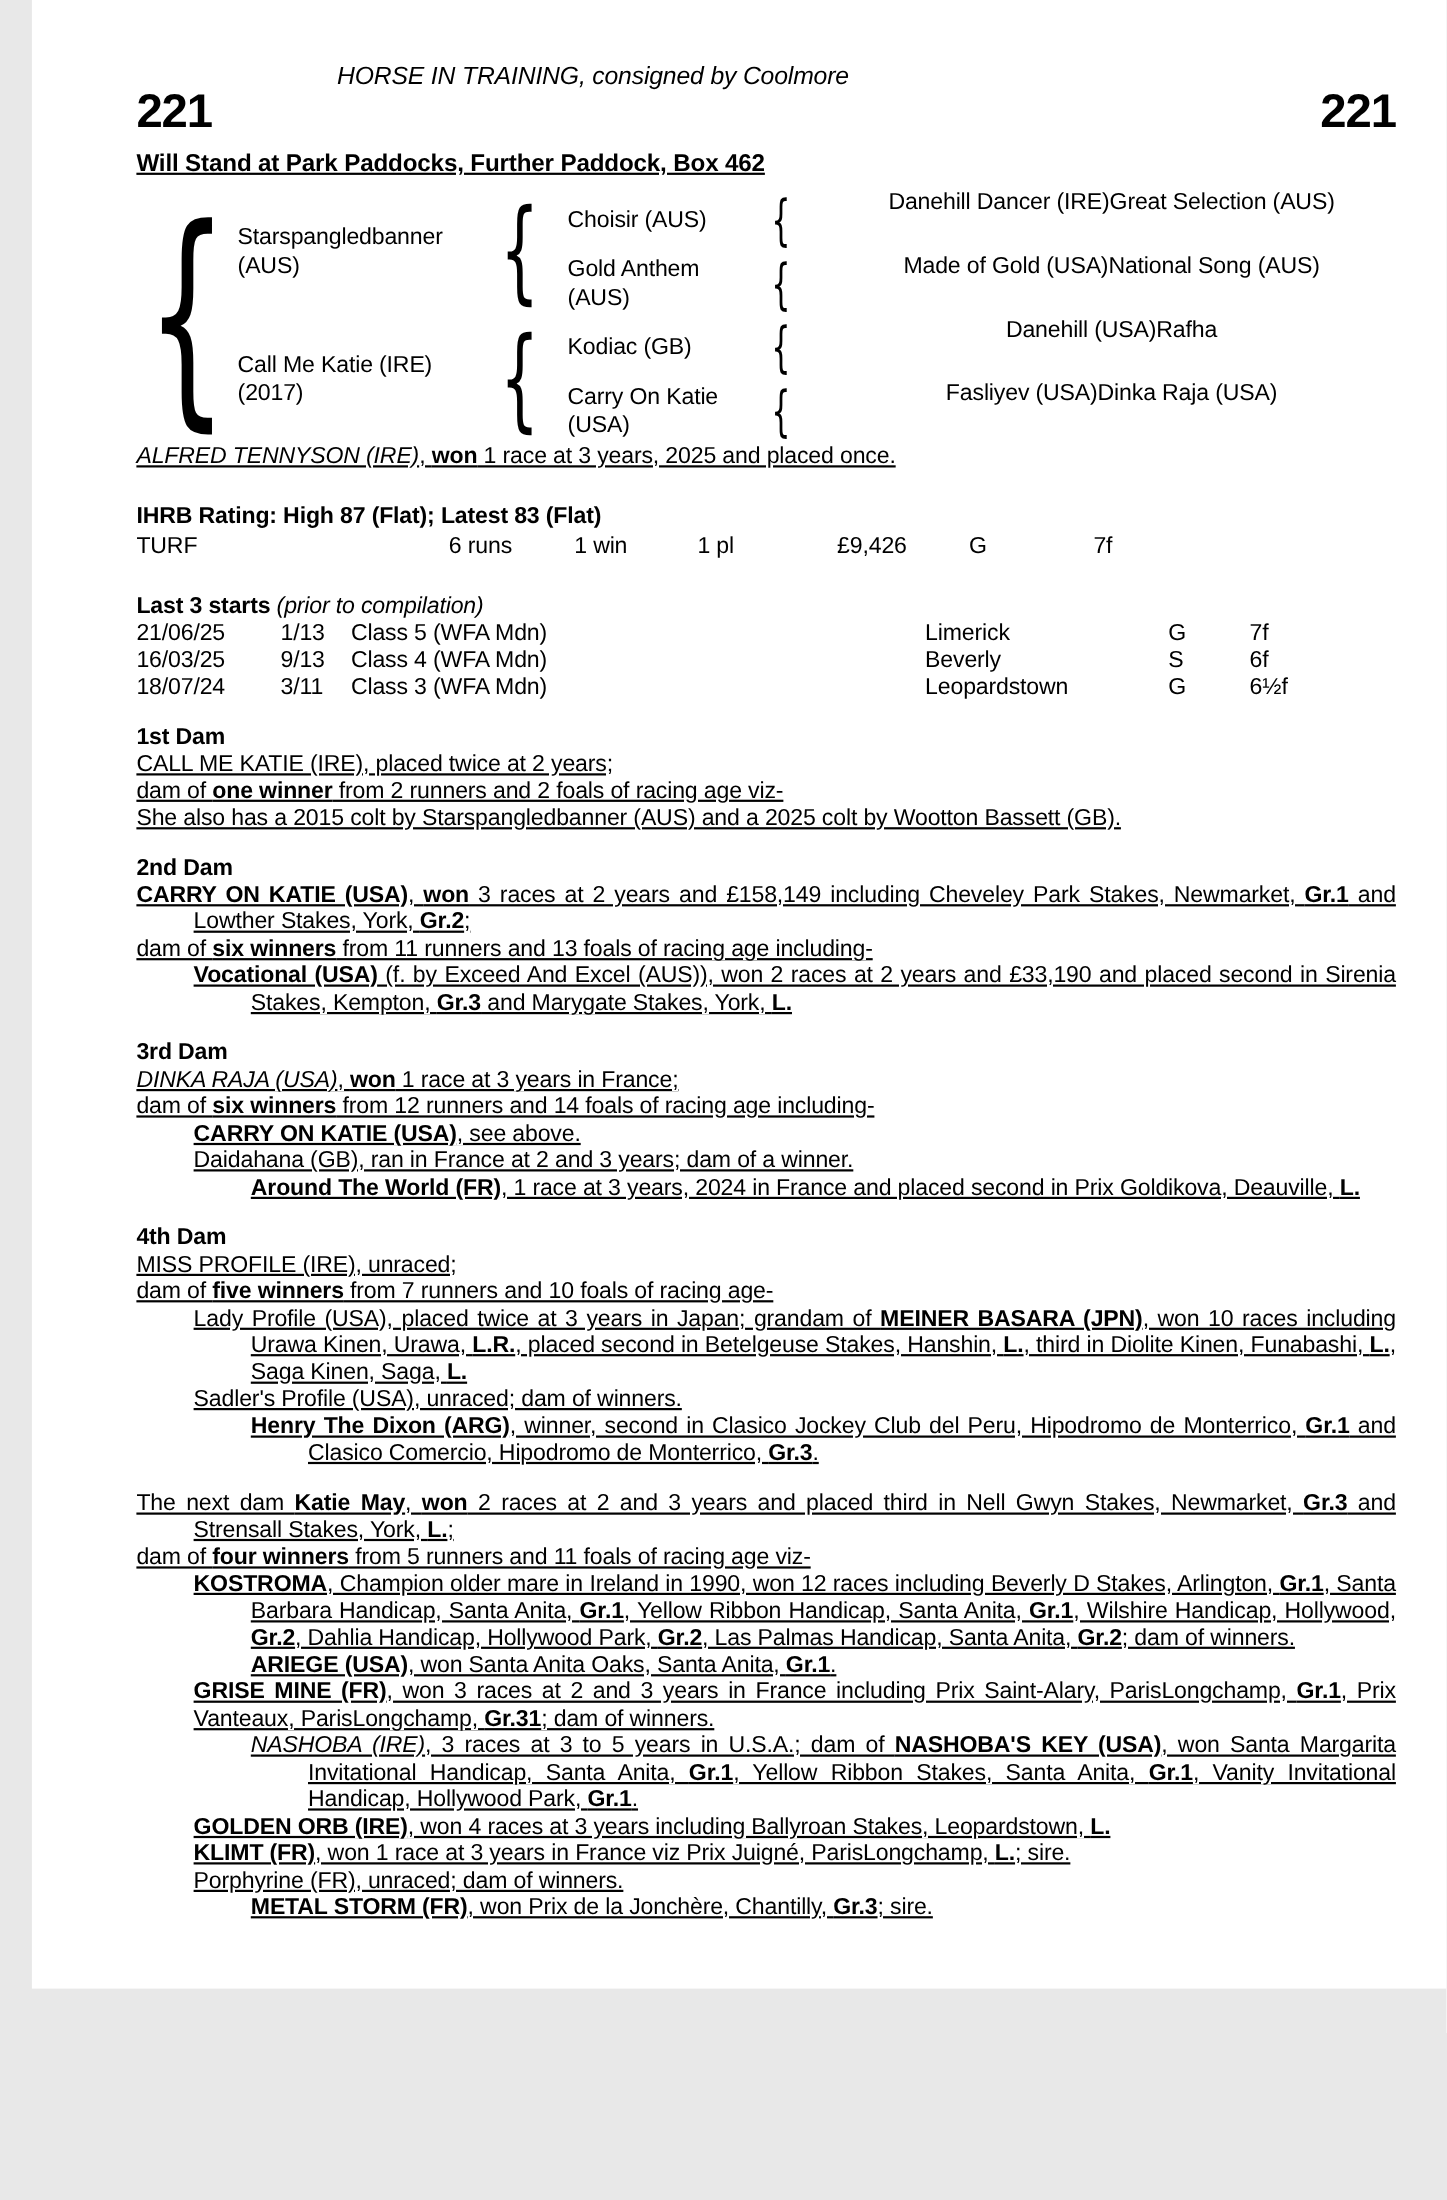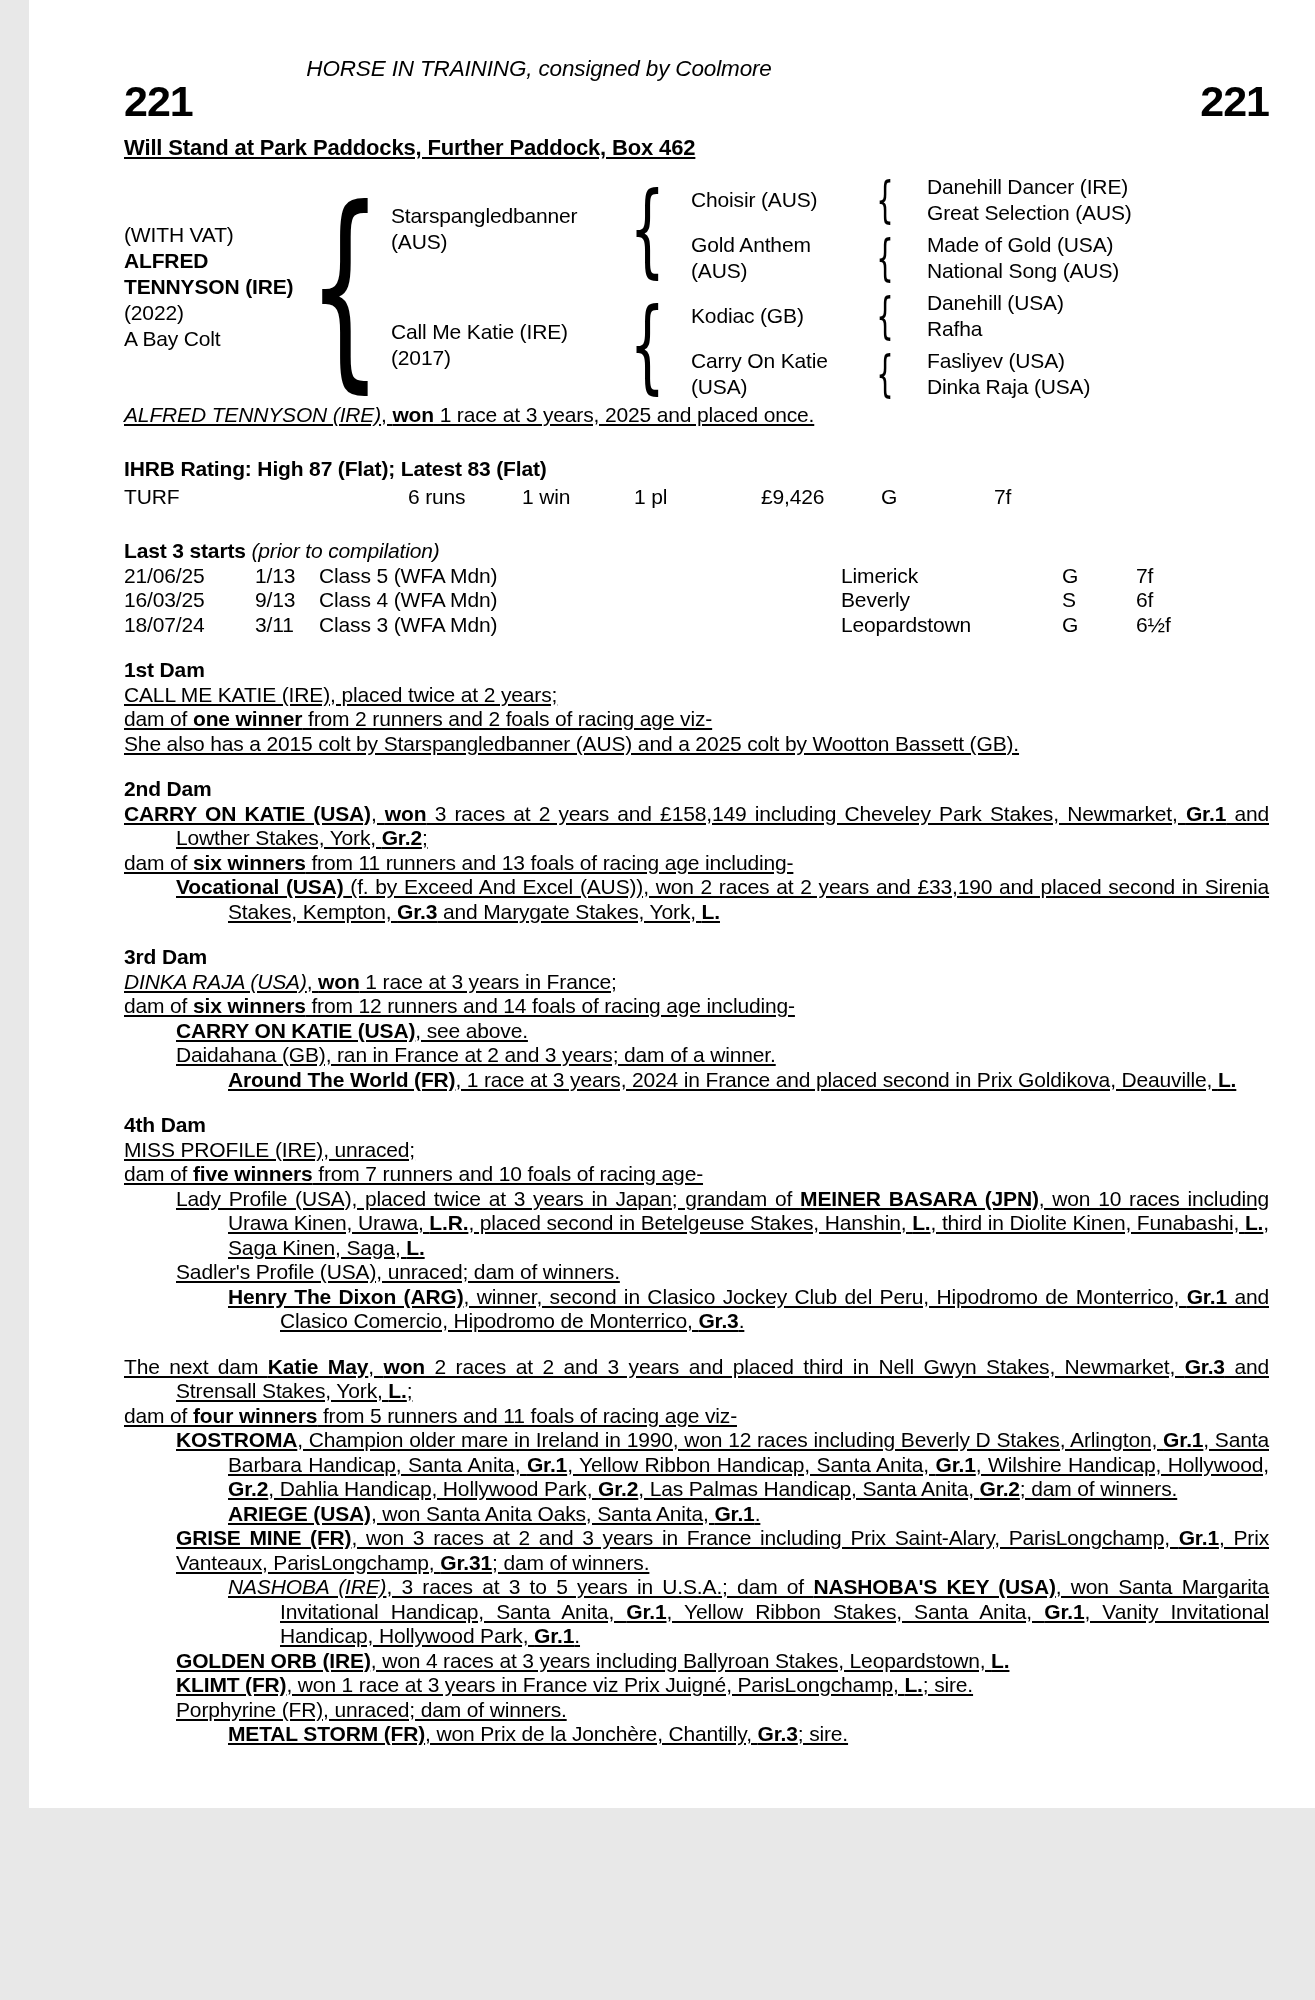--- a/index.html
+++ b/index.html
@@ -24,21 +24,21 @@
   .bc1{width:92px;align-items:center;justify-content:center;display:flex;}
   .c2{width:212px;}
   .c2 .cell{flex:1;display:flex;flex-direction:column;justify-content:center;}
   .bc2{width:88px;}
   .bc2 .cell{flex:1;display:flex;align-items:center;justify-content:center;}
   .c3{width:152px;}
   .c3 .cell{flex:1;display:flex;flex-direction:column;justify-content:center;}
   .bc3{width:84px;}
   .bc3 .cell{flex:1;display:flex;align-items:center;justify-content:center;}
   .c4{flex:1;}
-  .c4 .grp{flex:1;display:flex;flex-direction:column;justify-content:center;}
+  .c4 .grp{flex:1;display:flex;flex-direction:row;justify-content:center;}
   .brace{display:inline-block;font-family:"DejaVu Sans",sans-serif;font-weight:400;
          transform:scaleX(0.55);transform-origin:center;}
   .brz1{font-size:214px;line-height:214px;}
   .brz2{font-size:102px;line-height:102px;}
   .brz3{font-size:50px;line-height:50px;}
   
   .race-line{margin:16px 0 0;}
   .rating{font-weight:bold;margin-top:30px;}
   .stats{display:grid;grid-template-columns:284px 114px 112px 127px 120px 113px 1fr;margin-top:3px;}
   .last3{margin-top:30px;}
@@ -61,26 +61,20 @@
   <div>
     <div class="consignor">HORSE IN TRAINING, consigned by Coolmore</div>
     <div class="lots">
       <span class="lot">221</span>
       <span class="lot">221</span>
     </div>
     <div class="stand">Will Stand at Park Paddocks, Further Paddock, Box 462</div>
   </div>
 
   <div class="ped">
-    <div class="pcol c1">
-      <div>(WITH VAT)</div>
-      <div class="subj-name">ALFRED TENNYSON (IRE)</div>
-      <div>(2022)</div>
-      <div>A Bay Colt</div>
-    </div>
     <div class="bc1">
       <span class="brace brz1">{</span>
     </div>
     <div class="pcol c2">
       <div class="cell">Starspangledbanner (AUS)</div>
       <div class="cell">Call Me Katie (IRE) (2017)</div>
     </div>
     <div class="pcol bc2">
       <div class="cell">
           <span class="brace brz2">{</span>

